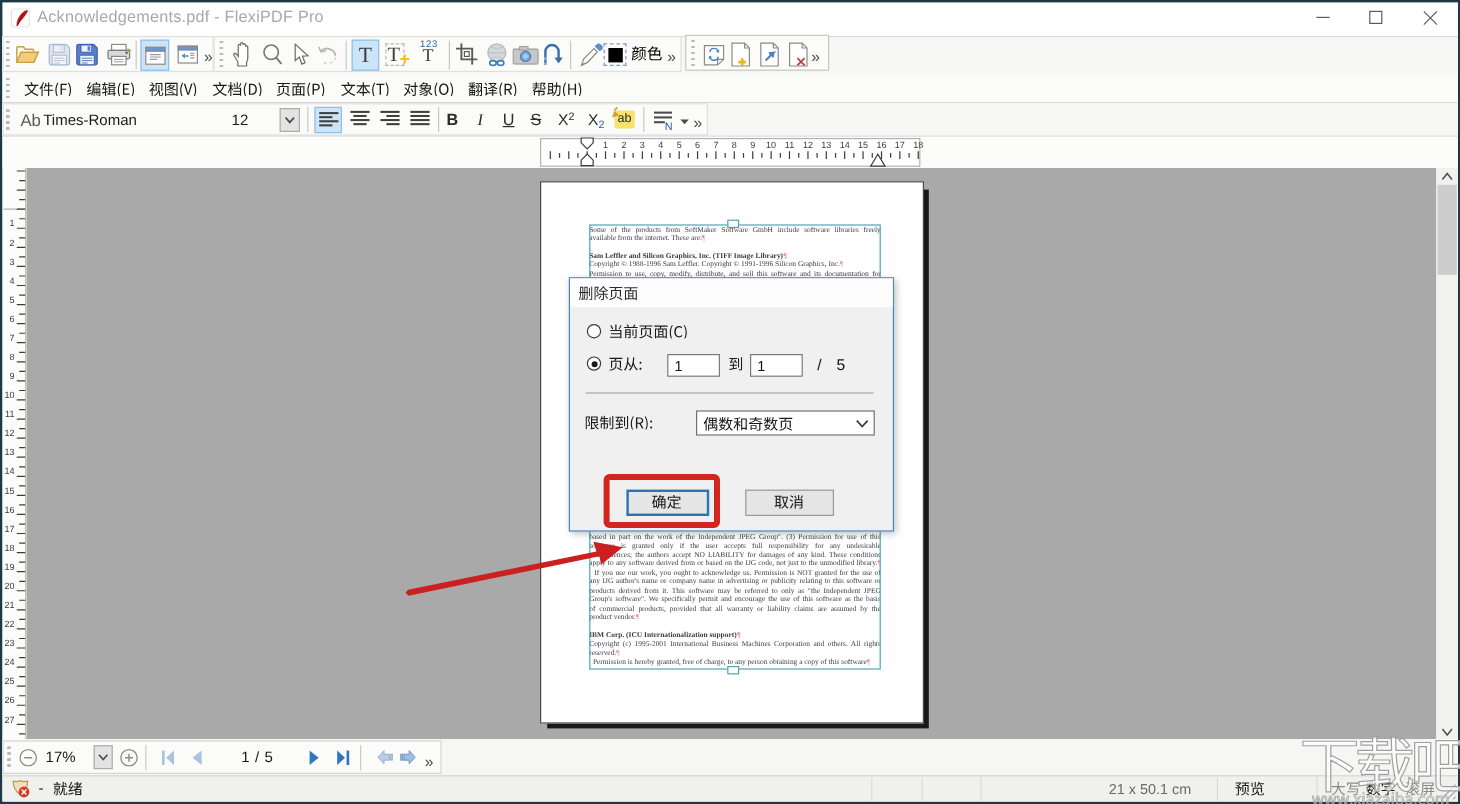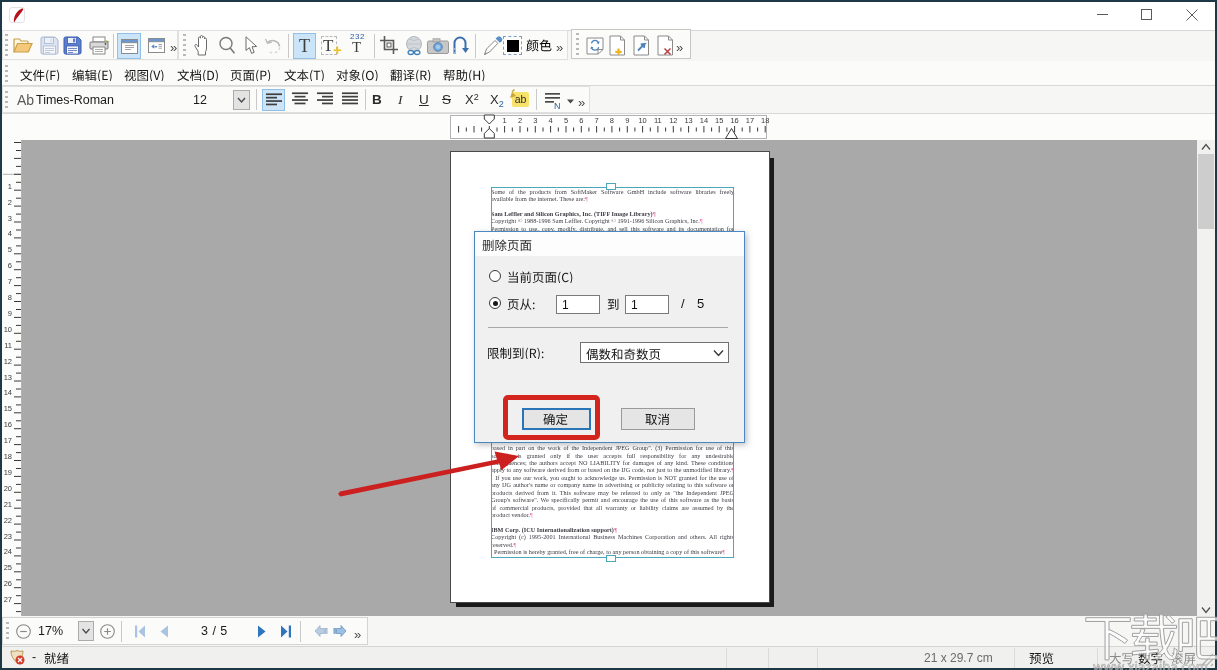--- a/index.html
+++ b/index.html
@@ -10,20 +10,21 @@
 </style></head><body>
 <div id="root">
 <div class="abs" style="left:0;top:0;width:1217px;height:2px;background:#1c3945"></div>
 <div class="abs" style="left:0;top:0;width:2px;height:670px;background:#1c3945"></div>
 <div class="abs" style="left:1215px;top:0;width:2px;height:670px;background:#1c3945"></div>
 <div class="abs" style="left:0;top:668px;width:1217px;height:2px;background:#1c3945"></div>
 <div class="abs" style="left:9px;top:7px;width:16px;height:16px;background:#fff;border:1px solid #e3e3e3;border-radius:3px">
 <svg width="14" height="14" viewBox="0 0 14 14">
         <path d="M3.8 13.6 C3.6 10.2 5.0 6.4 7.6 3.6 C9.4 1.7 11.2 0.7 12.2 0.5 C13.1 0.4 13.4 1.0 13.0 1.8 C12.0 3.7 10.3 5.9 8.6 8.0 C7.0 10.0 5.2 12.2 4.8 13.9 Z" fill="#b6121b"></path>
       </svg></div>
+<div class="abs" style="left:31px;top:6px;font-size:13.5px;color:#a8a8a8;letter-spacing:0.2px">Acknowledgements.pdf - FlexiPDF Pro</div>
 <div class="abs" style="left:1097px;top:14px;width:11px;height:1px;background:#5a5a5a"></div>
 <div class="abs" style="left:1141px;top:9px;width:11px;height:11px;border:1px solid #5a5a5a"></div>
 <svg class="abs" style="left:1186px;top:9px" width="12" height="12" viewBox="0 0 12 12">
       <path d="M0.5 0.5 L11.5 11.5 M11.5 0.5 L0.5 11.5" stroke="#5a5a5a" stroke-width="1"></path>
     </svg>
 <div class="abs" style="left:2px;top:30px;width:1213px;height:1px;background:#d8d8d8"></div>
 <div class="abs" style="left:2px;top:31px;width:1213px;height:30px;background:#f6f6f5"></div>
 <div class="abs" style="left:2px;top:30px;width:176px;height:30px;background:#fbfbfa;border:1px solid #e0e0df"></div>
 <div class="abs" style="left:178px;top:30px;width:390px;height:30px;background:#fbfbfa;border:1px solid #e0e0df"></div>
 <div class="abs" style="left:571px;top:29px;width:120px;height:30px;background:#fbfbfa;border:1px solid #c6c6c5"></div>
@@ -86,21 +87,21 @@
 <path d="M15.8 9.5 A7 6.5 0 0 1 5 13.8" fill="none" stroke="#d4d4d4" stroke-width="1.4" stroke-dasharray="2.5 2.5"></path>
     </svg>
 <div class="sep" style="left:288px;top:34px;height:24px"></div>
 <div class="abs hl" style="left:293px;top:33px;width:23px;height:26px;font-family:'Liberation Serif',serif;font-size:18px;color:#3f3f3f;text-align:center;line-height:25px">T</div>
 <div class="abs" style="left:320px;top:33px;width:23px;height:26px">
 <div style="position:absolute;left:1px;top:3px;width:16px;height:19px;border:1px dashed #b9b9b9"></div>
 <div style="position:absolute;left:3px;top:3px;font-family:'Liberation Serif',serif;font-size:17px;color:#3f3f3f">T</div>
 <div style="position:absolute;left:13px;top:8px;font-size:15px;font-weight:bold;color:#f2c218">+</div>
     </div>
 <div class="abs" style="left:347px;top:32px;width:23px;height:27px">
-<div style="position:absolute;left:3px;top:0px;font-size:8px;color:#2a5d9e;letter-spacing:0.5px">232</div>
+<div style="position:absolute;left:3px;top:0px;font-size:8px;color:#2a5d9e;letter-spacing:0.5px">123</div>
 <div style="position:absolute;left:5px;top:7px;font-family:'Liberation Serif',serif;font-size:15px;color:#3f3f3f">T</div>
     </div>
 <div class="sep" style="left:374px;top:34px;height:24px"></div>
 <svg class="abs" style="left:380px;top:36px" width="18" height="18" viewBox="0 0 18 18">
 <path d="M4.5 0 V13.5 H18 M0 4.5 H13.5 V18" fill="none" stroke="#5a5a5a" stroke-width="1.6"></path>
 <rect x="7" y="7" width="4" height="4" fill="none" stroke="#5a5a5a" stroke-width="1"></rect>
     </svg>
 <svg class="abs" style="left:404px;top:36px" width="20" height="20" viewBox="0 0 20 20">
 <circle cx="10" cy="8" r="7.5" fill="#d4d8dd" stroke="#b2b7be" stroke-width="1"></circle>
 <path d="M5 3 Q10 6 15 3 M3 8 H17 M5 13 Q10 10 15 13" stroke="#bfc4ca" stroke-width="1" fill="none"></path>
@@ -564,21 +565,21 @@
       <path d="M4.2 7.5 H10.8 M7.5 4.2 V10.8" stroke="#8a8a8a" stroke-width="1.2"></path>
     </svg>
 <div class="sep" style="left:121px;top:621px;height:21px"></div>
 <svg class="abs" style="left:134px;top:625px" width="12" height="13" viewBox="0 0 12 13">
 <rect x="1" y="0.5" width="2.2" height="12" fill="#a9c3e2"></rect>
       <path d="M11 0.5 L4.5 6.5 L11 12.5 Z" fill="#a9c3e2"></path>
     </svg>
 <svg class="abs" style="left:159px;top:625px" width="10" height="13" viewBox="0 0 10 13">
 <path d="M9 0.5 L1.5 6.5 L9 12.5 Z" fill="#a9c3e2"></path>
     </svg>
-<div class="abs" style="left:201px;top:624px;font-size:12.5px;color:#1a1a1a;letter-spacing:0.5px">3 / 5</div>
+<div class="abs" style="left:201px;top:624px;font-size:12.5px;color:#1a1a1a;letter-spacing:0.5px">1 / 5</div>
 <svg class="abs" style="left:257px;top:625px" width="10" height="13" viewBox="0 0 10 13">
 <path d="M1 0.5 L8.5 6.5 L1 12.5 Z" fill="#2e75bd"></path>
     </svg>
 <svg class="abs" style="left:280px;top:625px" width="12" height="13" viewBox="0 0 12 13">
 <path d="M1 0.5 L7.5 6.5 L1 12.5 Z" fill="#2e75bd"></path>
       <rect x="8.8" y="0.5" width="2.2" height="12" fill="#2e75bd"></rect>
     </svg>
 <div class="sep" style="left:300px;top:621px;height:21px"></div>
 <svg class="abs" style="left:313px;top:624px" width="15" height="14" viewBox="0 0 15 14">
 <path d="M7 1.5 L2 7 L7 12.5 V9.5 H11.5 V4.5 H7 Z" fill="#b9cde2" stroke="#9ab0c8" stroke-width="0.8"></path>
@@ -598,21 +599,21 @@
 <div class="abs" style="left:32px;top:650px;font-size:12.5px;color:#1a1a1a">-</div>
 <div style="position:absolute;left:44px;top:650px;"><svg width="25" height="12" viewBox="0 0 25 12" fill="#1a1a1a">
         <path transform="translate(0.0,11.0) scale(0.012500,-0.012500)" d="M174 508H399V388H174ZM721 432V52C721 -11 728 -27 744 -40C760 -52 785 -56 806 -56C819 -56 856 -56 870 -56C889 -56 913 -54 927 -46C943 -40 953 -27 960 -7C965 13 969 66 971 111C951 117 926 130 912 143C911 92 910 51 907 34C904 18 900 9 893 6C887 2 874 1 863 1C850 1 829 1 820 1C810 1 802 3 795 6C790 10 788 23 788 44V432ZM142 274C123 191 92 108 50 52C65 44 92 25 104 15C145 76 183 170 205 260ZM366 261C398 206 427 131 438 82L495 109C484 157 453 230 420 285ZM768 764C809 719 852 655 869 614L923 648C904 688 860 750 819 793ZM108 570V327H258V2C258 -8 255 -11 245 -11C235 -12 202 -12 165 -11C175 -29 185 -55 188 -74C240 -74 274 -73 297 -63C320 -52 326 -33 326 0V327H469V570ZM222 826C238 793 256 752 267 717H54V650H511V717H345C333 753 311 803 291 842ZM659 838C659 758 659 670 654 581H520V512H649C632 300 582 90 437 -36C456 -47 480 -66 492 -81C645 58 699 285 719 512H954V581H724C729 670 730 757 731 838Z"></path>
         <path transform="translate(12.5,11.0) scale(0.012500,-0.012500)" d="M45 53 59 -18C151 5 272 36 388 66L381 129C256 100 129 70 45 53ZM867 786C847 744 824 704 799 665V720H664V840H593V720H429V653H593V527H377V459H620C541 389 451 330 353 286C368 272 392 242 402 226C434 243 466 260 497 280V-76H568V-36H826V-73H899V360H611C649 391 686 424 720 459H959V527H782C841 598 893 677 936 764ZM664 653H791C761 608 727 566 690 527H664ZM568 132H826V28H568ZM568 193V296H826V193ZM61 423C76 430 100 436 227 452C182 386 140 333 122 313C91 276 68 251 46 247C55 230 66 196 69 182C88 194 121 203 352 250C350 265 350 293 352 312L173 280C250 369 325 479 390 590L331 625C312 588 290 551 268 516L133 502C191 588 249 700 292 807L224 838C186 717 116 586 93 553C72 519 56 494 38 491C47 472 58 438 61 423Z"></path>
       </svg></div>
 <div class="abs" style="left:726px;top:648px;width:1px;height:20px;background:#dadad9"></div>
 <div class="abs" style="left:768px;top:648px;width:1px;height:20px;background:#dadad9"></div>
 <div class="abs" style="left:817px;top:648px;width:1px;height:20px;background:#dadad9"></div>
 <div class="abs" style="left:1014px;top:648px;width:1px;height:20px;background:#dadad9"></div>
 <div class="abs" style="left:1097px;top:648px;width:1px;height:20px;background:#dadad9"></div>
-<div class="abs" style="left:924px;top:651px;font-size:12px;color:#6a6a6a">21 x 29.7 cm</div>
+<div class="abs" style="left:924px;top:651px;font-size:12px;color:#6a6a6a">21 x 50.1 cm</div>
 <div style="position:absolute;left:1029px;top:650px;"><svg width="25" height="12" viewBox="0 0 25 12" fill="#1a1a1a">
         <path transform="translate(0.0,11.0) scale(0.012500,-0.012500)" d="M670 495V295C670 192 647 57 410 -21C427 -35 447 -60 456 -75C710 18 741 168 741 294V495ZM725 88C788 38 869 -34 908 -79L960 -26C920 17 837 86 775 134ZM88 608C149 567 227 512 282 470H38V403H203V10C203 -3 199 -6 184 -7C170 -7 124 -7 72 -6C83 -27 93 -57 96 -78C165 -78 210 -77 238 -65C267 -53 275 -32 275 8V403H382C364 349 344 294 326 256L383 241C410 295 441 383 467 460L420 473L409 470H341L361 496C338 514 306 538 270 562C329 615 394 692 437 764L391 796L378 792H59V725H328C297 680 256 631 218 598L129 656ZM500 628V152H570V559H846V154H919V628H724L759 728H959V796H464V728H677C670 695 661 659 652 628Z"></path>
         <path transform="translate(12.5,11.0) scale(0.012500,-0.012500)" d="M644 626C695 578 752 510 777 464L844 496C818 541 762 606 708 653ZM115 784V502H188V784ZM324 830V469H397V830ZM528 183V26C528 -47 553 -66 651 -66C672 -66 806 -66 827 -66C907 -66 928 -38 937 76C917 80 887 90 871 102C867 11 860 -2 820 -2C791 -2 680 -2 658 -2C611 -2 603 2 603 27V183ZM457 326V248C457 168 431 55 66 -22C83 -37 104 -65 114 -82C491 7 535 142 535 246V326ZM196 439V121H270V372H741V127H819V439ZM586 841C559 729 512 615 451 541C470 533 501 514 515 503C549 548 580 606 606 671H935V738H632C641 767 650 796 658 826Z"></path>
       </svg></div>
 <div style="position:absolute;left:1109px;top:650px;"><svg width="25" height="12" viewBox="0 0 25 12" fill="#8a8a8a">
         <path transform="translate(0.0,11.0) scale(0.012500,-0.012500)" d="M461 839C460 760 461 659 446 553H62V476H433C393 286 293 92 43 -16C64 -32 88 -59 100 -78C344 34 452 226 501 419C579 191 708 14 902 -78C915 -56 939 -25 958 -8C764 73 633 255 563 476H942V553H526C540 658 541 758 542 839Z"></path>
         <path transform="translate(12.5,11.0) scale(0.012500,-0.012500)" d="M78 786V590H153V716H845V590H922V786ZM91 211V142H658V211ZM300 696C278 578 242 415 215 319H745C726 122 704 36 675 11C664 1 652 0 629 0C603 0 536 1 466 7C480 -13 489 -43 491 -64C556 -68 621 -69 654 -67C692 -65 715 -58 738 -35C777 3 799 103 823 352C825 363 826 387 826 387H310L339 514H799V580H353L375 688Z"></path>
       </svg></div>
 <div style="position:absolute;left:1138px;top:650px;"><svg width="25" height="12" viewBox="0 0 25 12" fill="#1a1a1a">
         <path transform="translate(0.0,11.0) scale(0.012500,-0.012500)" d="M443 821C425 782 393 723 368 688L417 664C443 697 477 747 506 793ZM88 793C114 751 141 696 150 661L207 686C198 722 171 776 143 815ZM410 260C387 208 355 164 317 126C279 145 240 164 203 180C217 204 233 231 247 260ZM110 153C159 134 214 109 264 83C200 37 123 5 41 -14C54 -28 70 -54 77 -72C169 -47 254 -8 326 50C359 30 389 11 412 -6L460 43C437 59 408 77 375 95C428 152 470 222 495 309L454 326L442 323H278L300 375L233 387C226 367 216 345 206 323H70V260H175C154 220 131 183 110 153ZM257 841V654H50V592H234C186 527 109 465 39 435C54 421 71 395 80 378C141 411 207 467 257 526V404H327V540C375 505 436 458 461 435L503 489C479 506 391 562 342 592H531V654H327V841ZM629 832C604 656 559 488 481 383C497 373 526 349 538 337C564 374 586 418 606 467C628 369 657 278 694 199C638 104 560 31 451 -22C465 -37 486 -67 493 -83C595 -28 672 41 731 129C781 44 843 -24 921 -71C933 -52 955 -26 972 -12C888 33 822 106 771 198C824 301 858 426 880 576H948V646H663C677 702 689 761 698 821ZM809 576C793 461 769 361 733 276C695 366 667 468 648 576Z"></path>

